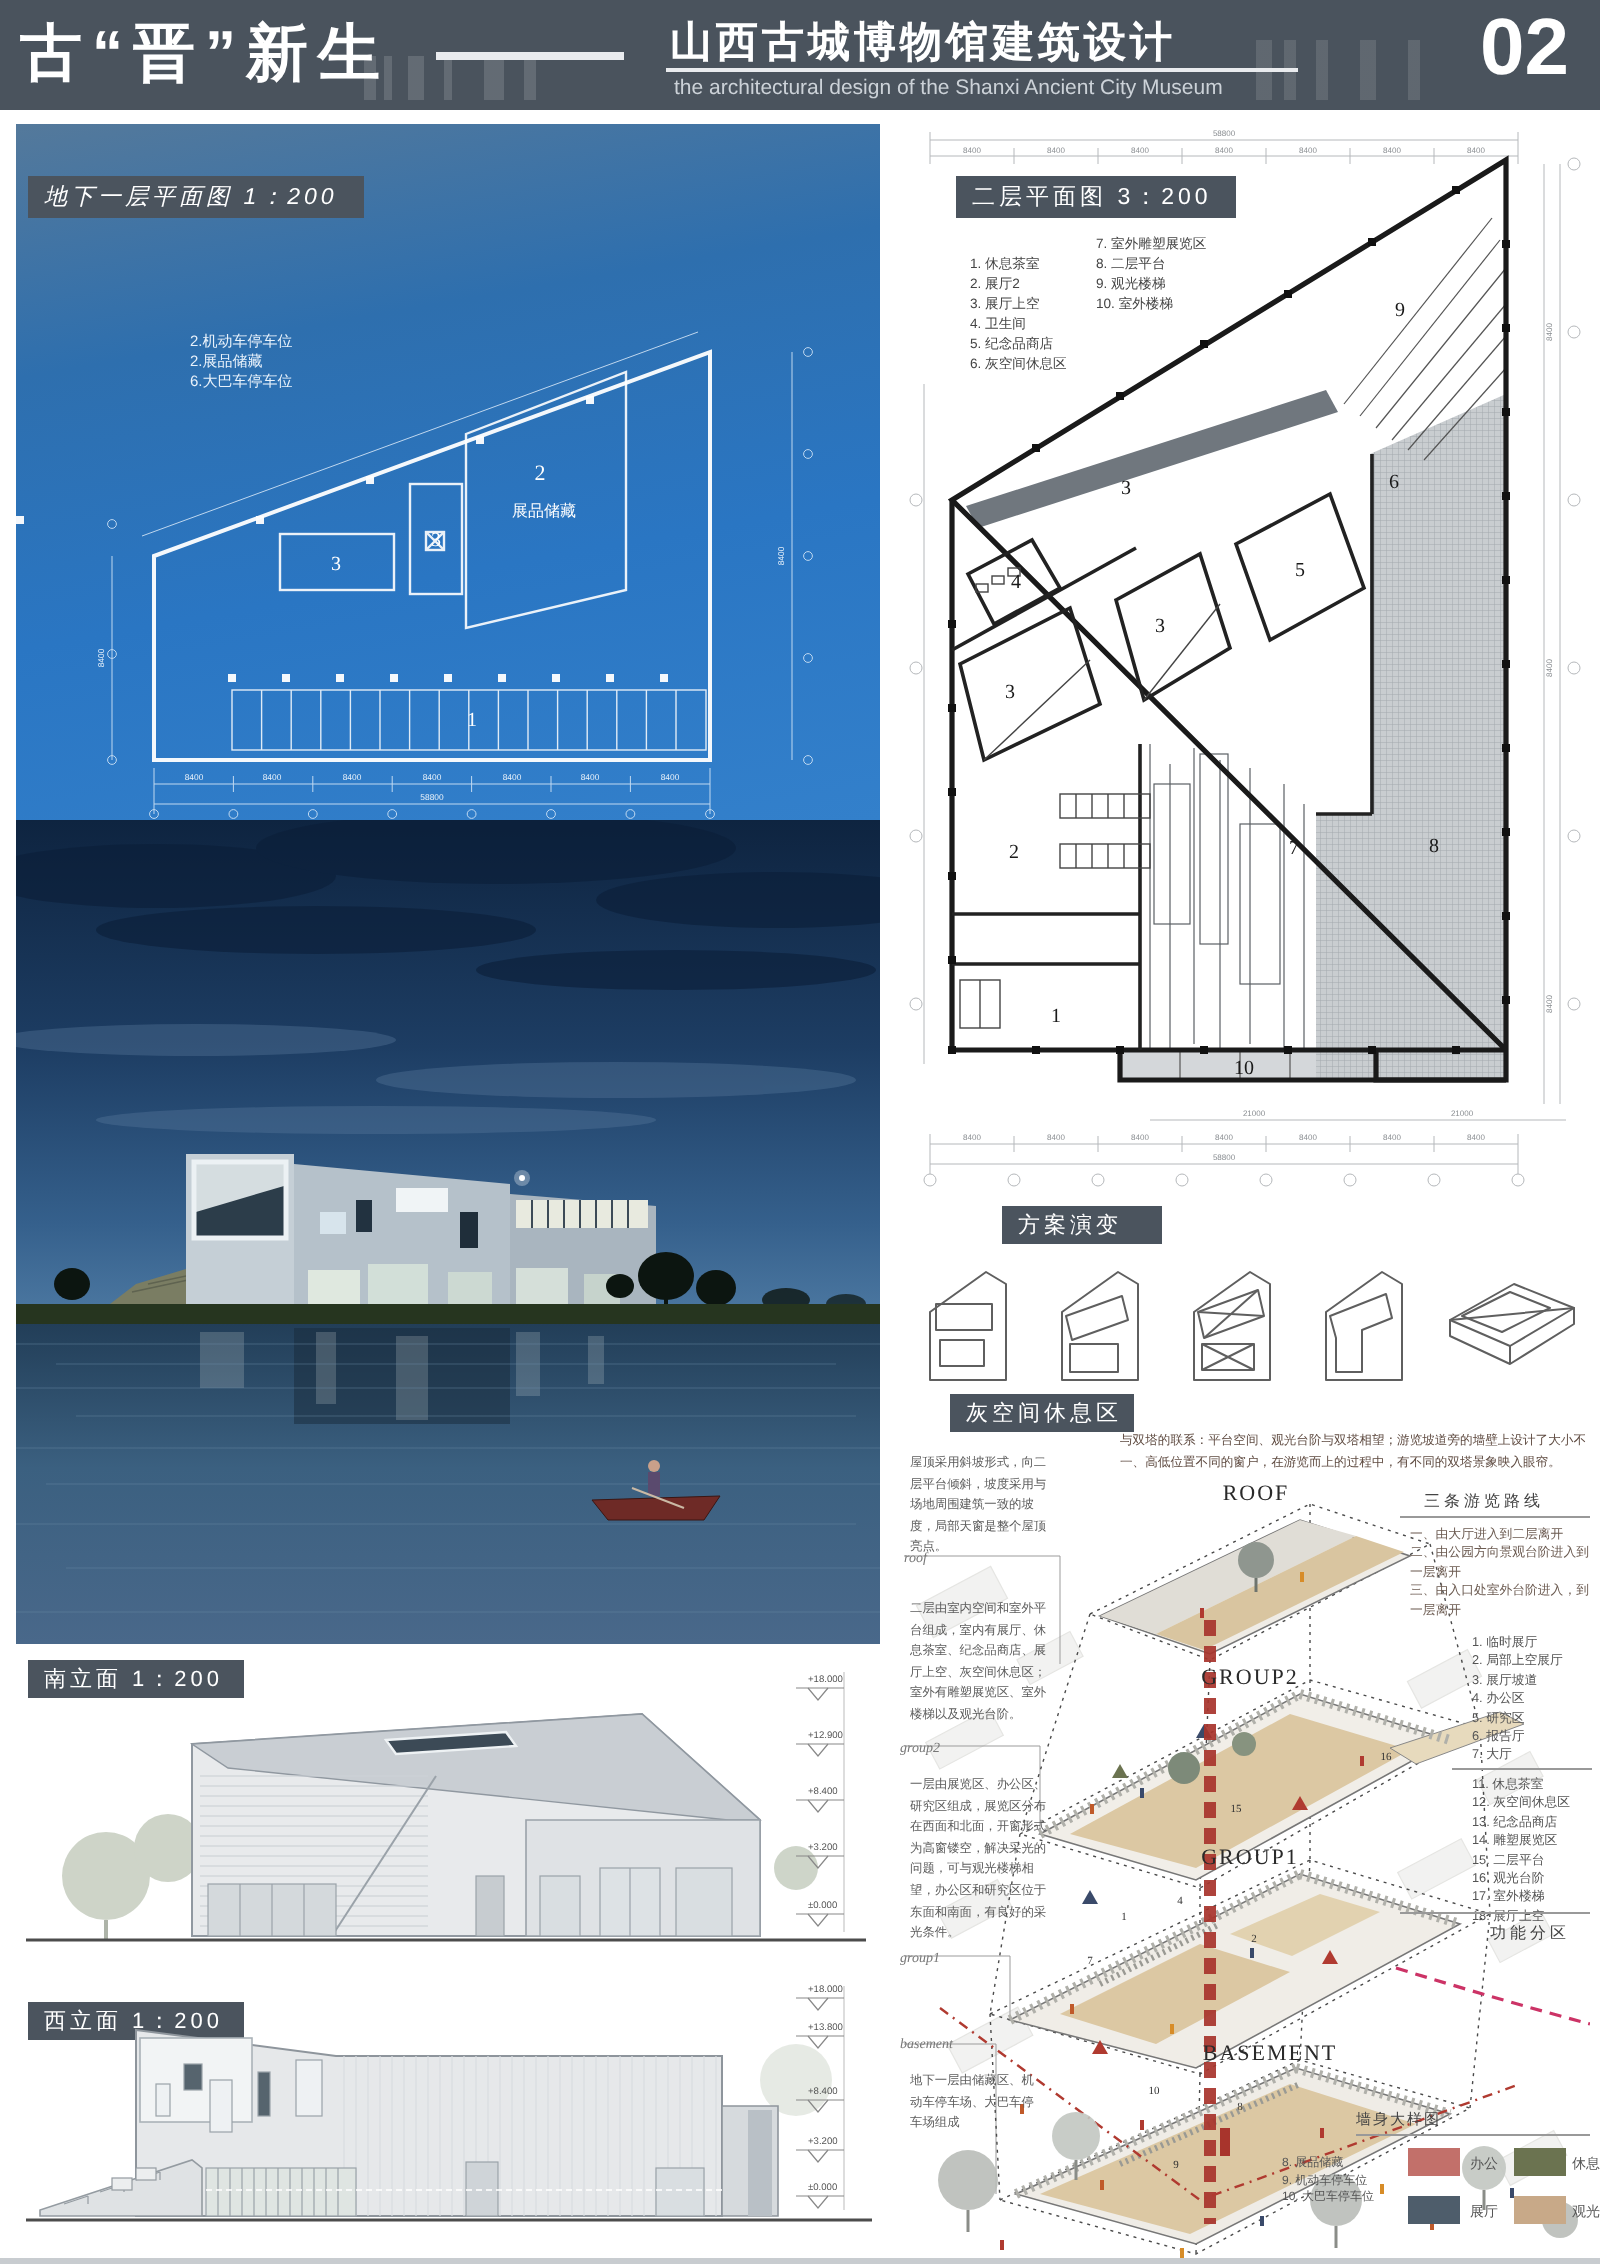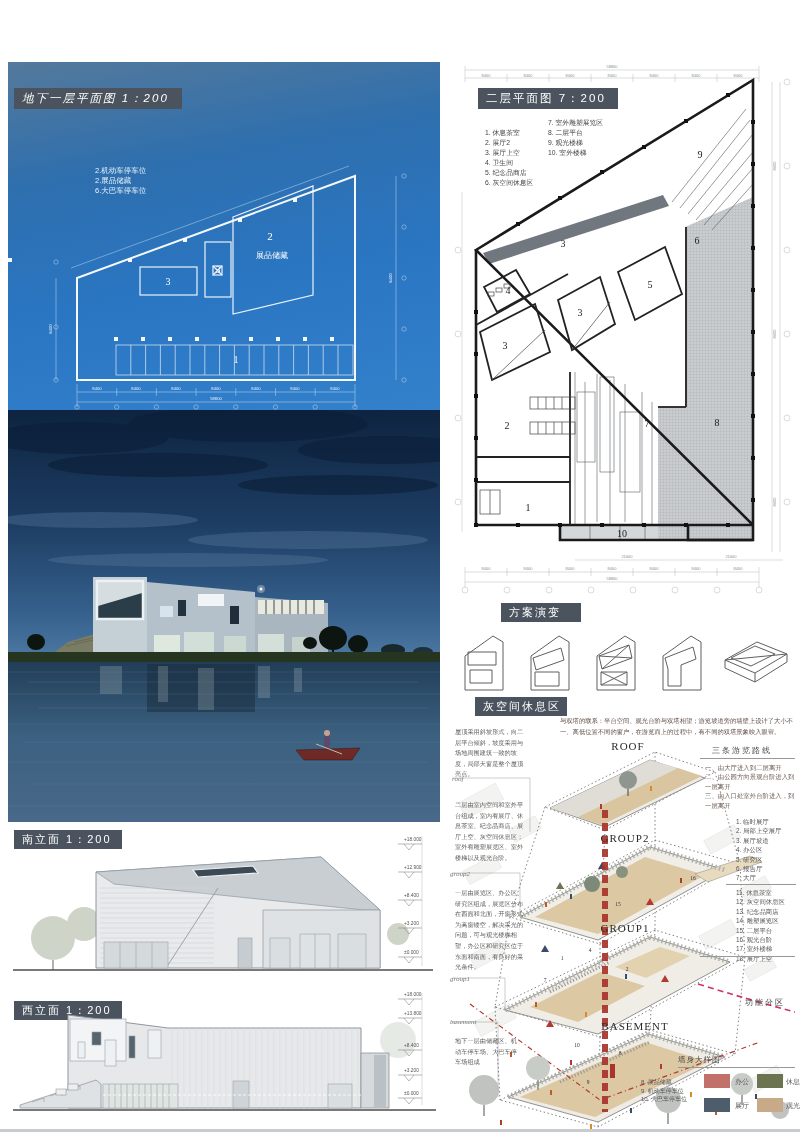--- a/index.html
+++ b/index.html
@@ -13,20 +13,32 @@
   svg{display:block;}
   .note{position:absolute;color:#5c5c5c;font-size:6.2px;line-height:10.6px;}
   .listline{font-size:6.4px;line-height:9.4px;color:#555;}
   .rule{position:absolute;background:#999;height:1px;}
 </style>
 </head>
 <body>
 
 <div id="board">
 
+  <div class="hdr-bg">
+    <div class="abs" style="left:182px;top:28px;width:150px;height:22px;opacity:.14;background:
+      linear-gradient(90deg,#fff 0 6px,transparent 6px 10px,#fff 10px 14px,transparent 14px 22px,#fff 22px 30px,transparent 30px 40px,#fff 40px 44px,transparent 44px 60px,#fff 60px 70px,transparent 70px 80px,#fff 80px 86px,transparent 86px 100%);"></div>
+    <div class="abs" style="left:628px;top:20px;width:140px;height:30px;opacity:.12;background:
+      linear-gradient(90deg,#fff 0 8px,transparent 8px 14px,#fff 14px 20px,transparent 20px 30px,#fff 30px 36px,transparent 36px 52px,#fff 52px 60px,transparent 60px 76px,#fff 76px 82px,transparent 82px 100%);"></div>
+    <div class="abs" style="left:10px;top:6px;font-size:31px;font-weight:bold;color:#fff;letter-spacing:5px;">古“晋”新生</div>
+    <div class="abs" style="left:218px;top:26px;width:94px;height:4px;background:#e9ebee;"></div>
+    <div class="abs" style="left:335px;top:7px;font-size:21px;font-weight:bold;color:#fff;letter-spacing:2px;">山西古城博物馆建筑设计</div>
+    <div class="abs" style="left:333px;top:34px;width:316px;height:2px;background:#e9ebee;"></div>
+    <div class="abs" style="left:337px;top:38px;font-size:10.5px;color:#ccd2d8;">the architectural design of the Shanxi Ancient City Museum</div>
+    <div class="abs" style="left:740px;top:2px;font-size:40px;font-weight:bold;color:#fff;">02</div>
+  </div>
 
   <div class="abs" style="left:8px;top:62px;width:432px;height:348px;
        background:linear-gradient(170deg,#54799b 0%,#2e6fae 30%,#2a76c3 62%,#3380cb 100%);">
     <svg viewBox="0 0 432 348" width="432" height="348">
       <g stroke="#ffffff" fill="none" stroke-width="2" opacity="0.95">
         <polygon points="69,318 69,216 347,114 347,318"></polygon>
       </g>
       <g stroke="#ffffff" fill="none" stroke-width="1.2" opacity="0.9">
         <polygon points="225,155 305,124 305,233 225,252"></polygon>
         <rect x="132" y="205" width="57" height="28"></rect>
@@ -543,21 +555,21 @@
         <text x="58" y="232">4</text>
         <text x="130" y="254">3</text>
         <text x="55" y="287">3</text>
         <text x="57" y="367">2</text>
         <text x="197" y="365">7</text>
         <text x="267" y="364">8</text>
         <text x="78" y="449">1</text>
         <text x="172" y="475">10</text>
       </g>
     </svg>
-    <div class="bar" style="left:28px;top:26px;width:140px;height:21px;">二层平面图 7：200</div>
+    <div class="bar" style="left:28px;top:26px;width:140px;height:21px;">二层平面图 3：200</div>
     <div class="abs" style="left:35px;top:66px;color:#444;font-size:6.8px;line-height:10px;">
       <div>1. 休息茶室</div>
       <div>2. 展厅2</div>
       <div>3. 展厅上空</div>
       <div>4. 卫生间</div>
       <div>5. 纪念品商店</div>
       <div>6. 灰空间休息区</div>
     </div>
     <div class="abs" style="left:98px;top:56px;color:#444;font-size:6.8px;line-height:10px;">
       <div>7. 室外雕塑展览区</div>
@@ -783,21 +795,21 @@
     <div class="listline">11. 休息茶室</div>
     <div class="listline">12. 灰空间休息区</div>
     <div class="listline">13. 纪念品商店</div>
     <div class="listline">14. 雕塑展览区</div>
     <div class="listline">15. 二层平台</div>
     <div class="listline">16. 观光台阶</div>
     <div class="listline">17. 室外楼梯</div>
     <div class="listline">18. 展厅上空</div>
   </div>
   <div class="rule" style="left:700px;top:956px;width:95px;"></div>
-  <div class="abs" style="left:745px;top:961px;font-size:8px;letter-spacing:2px;color:#444;margin-top:36px;">功能分区</div>
+  <div class="abs" style="left:745px;top:961px;font-size:8px;letter-spacing:2px;color:#444;">功能分区</div>
 
   <div class="abs" style="left:641px;top:1078px;width:80px;">
     <div class="listline" style="font-size:6px;line-height:8.6px;">8. 展品储藏</div>
     <div class="listline" style="font-size:6px;line-height:8.6px;">9. 机动车停车位</div>
     <div class="listline" style="font-size:6px;line-height:8.6px;">10. 大巴车停车位</div>
   </div>
 
   <div class="abs" style="left:678px;top:1055px;width:117px;text-align:left;font-size:7.5px;color:#444;letter-spacing:1px;
        border-bottom:1px solid #999;padding-bottom:2px;">墙身大样图</div>
   <div class="abs" style="left: 704px; top: 1074px; width: 26px; height: 14px; background: rgb(194, 112, 106);"></div>

